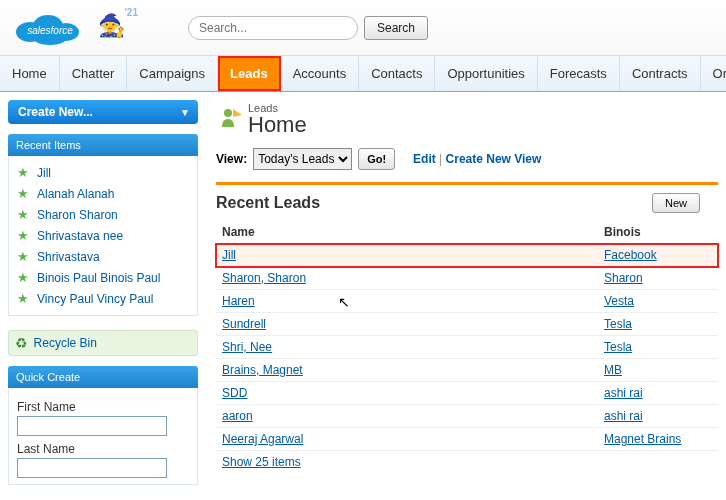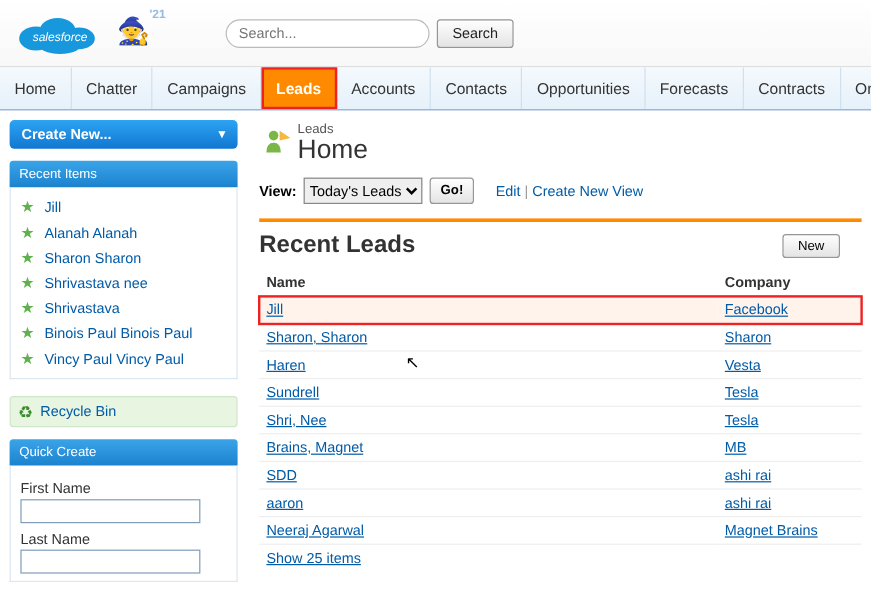--- a/index.html
+++ b/index.html
@@ -34,24 +34,24 @@
   .main { flex: 1; padding-left: 18px; }
   .pg-head { display: flex; align-items: center; margin-top: 2px; }
   .pg-icon { width: 28px; height: 28px; margin-right: 4px; font-size: 24px; }
   .pg-sub { color: #555; font-size: 11px; }
   .pg-title { font-size: 22px; color: #333; line-height: 1; }
   .viewrow { margin-top: 12px; display: flex; align-items: center; font-size: 12px; }
   .viewrow .lbl { font-weight: bold; margin-right: 6px; }
   .viewrow select { font-size: 12px; height: 22px; border: 1px solid #888; }
   .viewrow .go { margin-left: 6px; height: 22px; padding: 0 8px; border: 1px solid #969696; border-radius: 3px; background: linear-gradient(#fefefe, #e4e4e4); font-size: 11px; cursor: pointer; font-weight: bold; }
   .viewrow .links { margin-left: 18px; color: #999; }
-  .viewrow .links a { color: #015ba7; text-decoration: none; cursor: pointer; }
+  .viewrow .links a { color: #015ba7; text-decoration: none; cursor: pointer; font-weight: bold; }
   .listblock { margin-top: 12px; border-top: 3px solid #ff8a00; padding-top: 8px; }
   .listhead { display: flex; align-items: center; justify-content: space-between; }
-  .listhead h2 { font-size: 20px; color: #333; }
+  .listhead h2 { font-size: 16px; color: #333; }
   .newbtn { height: 20px; padding: 0 12px; border: 1px solid #969696; border-radius: 3px; background: linear-gradient(#fefefe, #e4e4e4); font-size: 11px; cursor: pointer; margin-right: 18px; }
   table.leads { width: 100%; border-collapse: collapse; margin-top: 8px; font-size: 12px; }
   table.leads th { text-align: left; color: #333; font-weight: bold; padding: 4px 6px; border-bottom: 1px solid #ddd; }
   table.leads td { padding: 4px 6px; border-bottom: 1px solid #eee; }
   table.leads td a { color: #015ba7; text-decoration: underline; cursor: pointer; }
   tr.hl { background:#fff3ec; outline:2px solid #e22; outline-offset:-1px; }
   .showmore { padding: 4px 6px; }
   .showmore a { color: #015ba7; text-decoration: underline; }
   .cursor { position: absolute; font-size: 14px; color: #000; pointer-events: none; }
 </style>
@@ -174,21 +174,21 @@
 
     <div class="listblock">
       <div class="listhead">
         <h2>Recent Leads</h2>
         <button class="newbtn">New</button>
       </div>
       <table class="leads">
         <thead>
             <tr>
           <th>Name</th>
-          <th style="width:120px">Company</th>
+          <th style="width:120px">Binois</th>
         </tr>
           </thead>
         <tbody id="leadsBody">
             <tr class="hl">
               <td><a>Jill</a></td>
               <td><a>Facebook</a></td>
             </tr>
             <tr>
               <td><a>Sharon, Sharon</a></td>
               <td><a>Sharon</a></td>

